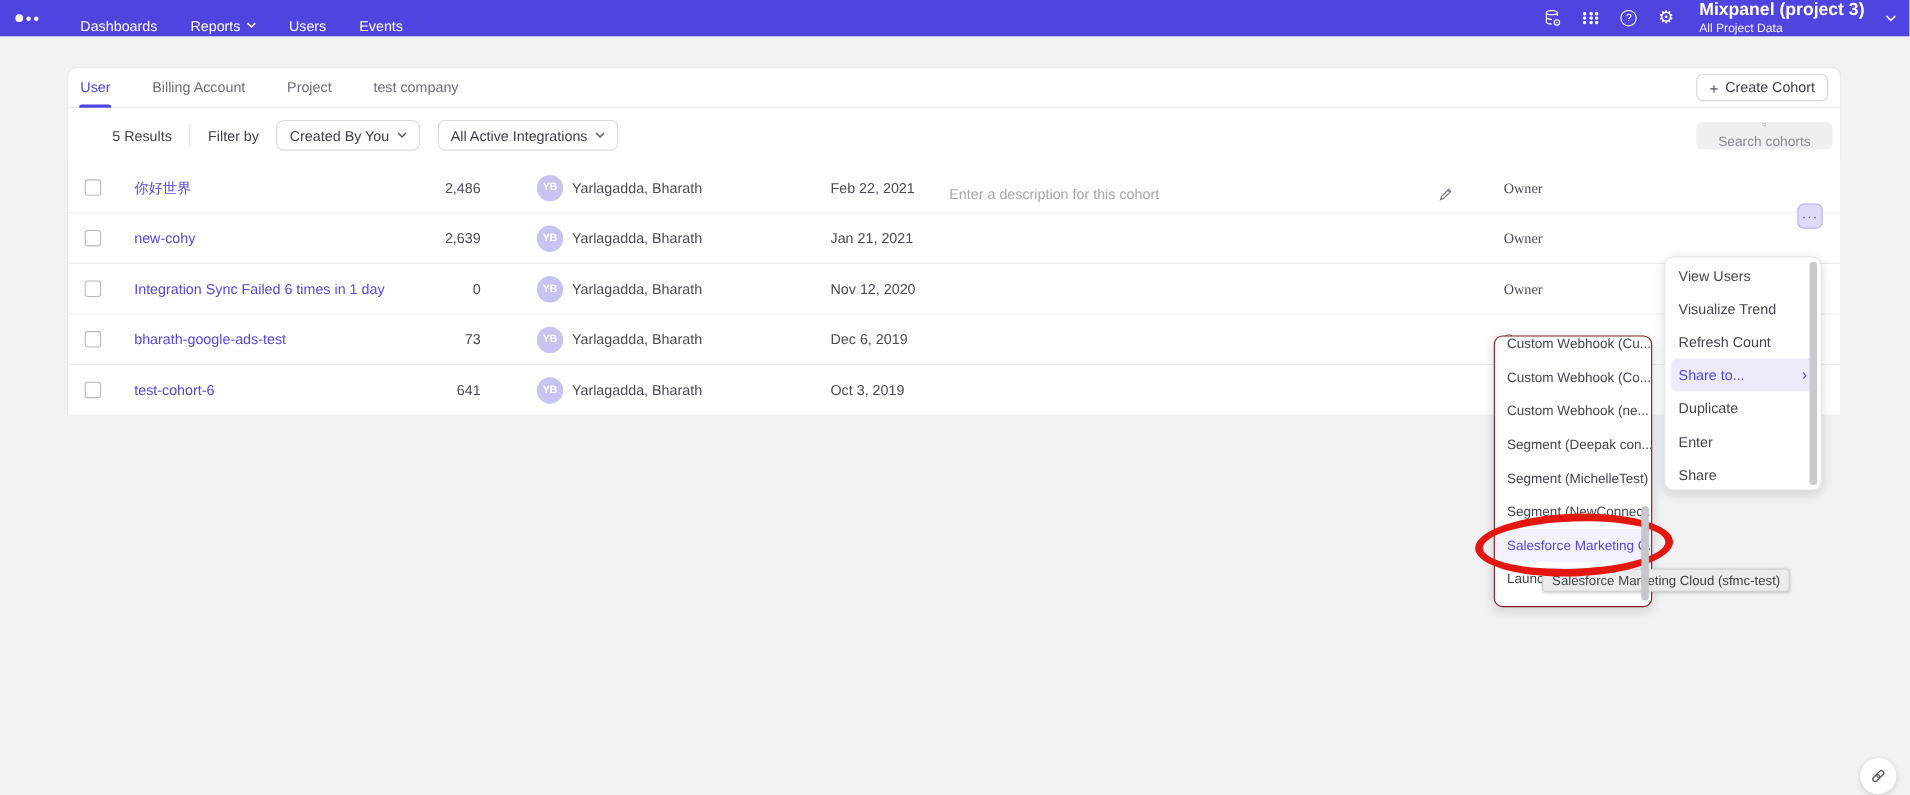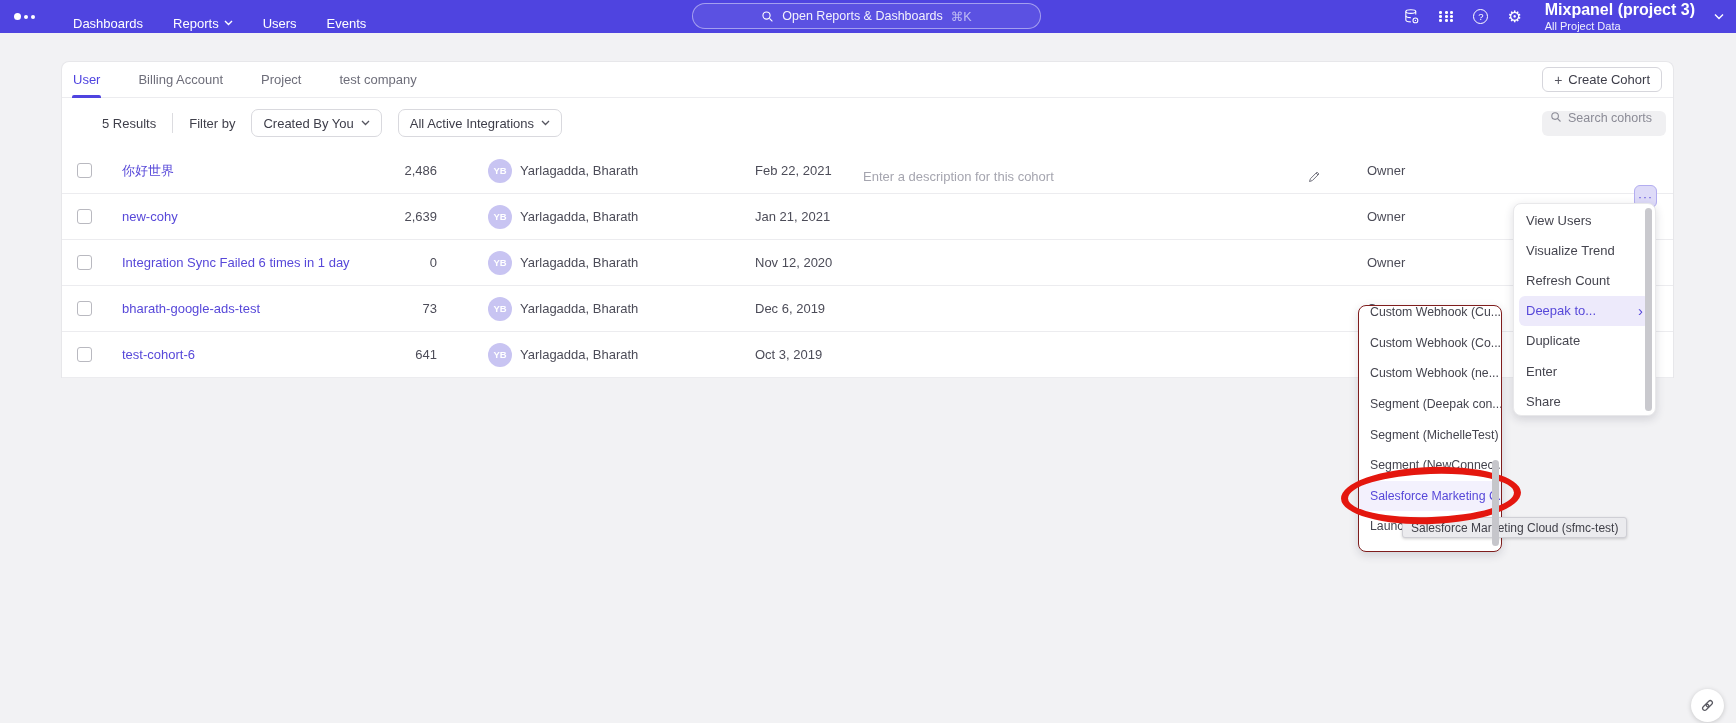--- a/index.html
+++ b/index.html
@@ -29,40 +29,40 @@
   .tabbar { height:36px; display:flex; align-items:center; gap:36px; padding-left:10px; border-bottom:1px solid #ececef; position:relative; font-size:13px; color:#6e6e7a; }
   .tab { height:36px; display:flex; align-items:center; padding:0 1px; cursor:pointer; position:relative; }
   .tab.active { color:#4f44e0; }
   .tab.active::after { content:""; position:absolute; left:0; right:0; bottom:0; height:3px; background:#4f44e0; border-radius:2px 2px 0 0; }
   .create-btn { position:absolute; right:11px; top:5px; height:25px; background:#fff; border:1px solid #d6d6dc; border-radius:6px; display:flex; align-items:center; gap:6px; padding:0 11px; font-size:13px; color:#3d3d49; cursor:pointer; }
   .create-btn .plus { font-size:14px; color:#55555f; }
 
   .filterbar { height:50px; display:flex; align-items:center; padding-left:40px; gap:16px; font-size:13px; color:#3f3f4a; position:relative; }
   .vdivider { width:1px; height:20px; background:#dcdce0; }
   .drop-btn { height:28px; border:1px solid #d9d9de; border-radius:7px; display:flex; align-items:center; gap:7px; padding:0 11px; cursor:pointer; color:#3d3d49; background:#fff; }
-  .search-cohorts { position:absolute; right:7px; top:13px; width:124px; height:25px; background:#f0f0f2; border-radius:6px; display:flex; gap:6px; padding:0 8px; font-size:12.5px; color:#8b8b96; }
+  .search-cohorts { position:absolute; right:7px; top:13px; width:124px; height:25px; background:#f0f0f2; border-radius:6px; display:flex; align-items:center; gap:6px; padding:0 8px; font-size:12.5px; color:#8b8b96;flex-direction:column; }
 
   
   .trow { display:grid; grid-template-columns:60px 240px 75px 318px 108px 504px 1fr; align-items:center; border-bottom:1px solid #ececef; }
   .thead { height:26px; background:#f7f7f8; font-size:13px; color:#55555f; }
   .tdata { height:46px; font-size:13px; background:#fff; }
   .cb { width:15px; height:15px; border:1.5px solid #b9b9c0; border-radius:3px; margin-left:15px; background:#fff; cursor:pointer; }
   .col-count { text-align:right; padding-right:0; }
   .col-creator { padding-left:51px; display:flex; align-items:center; gap:8px; }
   .sort-glyph { font-size:11px; color:#8a8a94; margin-left:4px; }
   .cohort-link { color:#5748d9; cursor:pointer; }
   .avatar { width:24px; height:24px; border-radius:50%; background:#c8c4f2; color:#fff; font-size:9.5px; font-weight:bold; display:flex; align-items:center; justify-content:center; }
   .desc-cell { display:flex; align-items:center; justify-content:space-between; padding-right:45px;margin-top:12px; }
   .desc-placeholder { color:#a5a5af; }
   .pencil-btn { cursor:pointer; display:flex; }
-  .access-cell { display:flex; align-items:center; }
+  .access-cell { display:flex; align-items:center;font-family:Liberation Serif, serif; }
 
   
   .dots-btn { position:absolute; left:1634px; top:185px; width:23px; height:23px; background:#dedbf8; border:1px solid #b3adf0; border-radius:6px; color:#5748d9; font-size:12px; letter-spacing:1px; display:flex; align-items:center; justify-content:center; cursor:pointer; z-index:10; }
-  .menu { position:absolute; left:1513px; top:203px; width:143px; height:213px; background:#fff; border:1px solid #e8e8ea; border-radius:8px; box-shadow:0 3px 10px rgba(40,40,60,.16); z-index:45; padding-top:1px; }
+  .menu { position:absolute; left:1513px; top:233px; width:143px; height:213px; background:#fff; border:1px solid #e8e8ea; border-radius:8px; box-shadow:0 3px 10px rgba(40,40,60,.16); z-index:45; padding-top:1px; }
   .menu-item { height:30.2px; display:flex; align-items:center; padding:0 12px; font-size:13px; color:#45454f; cursor:pointer; white-space:nowrap; }
   .menu-item.hl { margin:0 5px; padding:0 7px; border-radius:6px; background:#edeafb; color:#5748d9; justify-content:space-between; }
   .menu-item.hl .submenu-arrow { color:#5748d9; font-size:15px; line-height:1; }
   .menu-scrollbar { position:absolute; right:3px; top:4px; bottom:4px; width:7px; background:#c9c9ce; border-radius:4px; }
 
   .submenu { position:absolute; left:1358px; top:305px; width:144px; height:247px; background:#fff; border:1px solid #7f1d1d; border-radius:8px; box-shadow:0 3px 10px rgba(40,40,60,.16); z-index:40; overflow:hidden; }
   .submenu-item { height:30.6px; display:flex; align-items:center; padding:0 11px; font-size:12.3px; color:#45454f; cursor:pointer; white-space:nowrap; overflow:hidden; }
   .submenu-item:first-child { margin-top:-9px; }
   .submenu-item.hl { background:#f3f1fd; color:#5748d9; }
   .submenu-scrollthumb { position:absolute; left:1492px; top:460px; width:7px; height:86px; background:#c6c6cb; border-radius:4px; z-index:60; }
@@ -95,28 +95,20 @@
         </svg>
     </div>
     <div class="navitem">
         <span>Users</span>
       </div>
     <div class="navitem">
         <span>Events</span>
       </div>
   </div>
 
-  <div class="nav-search">
-    <svg width="13" height="13" viewBox="0 0 20 20">
-        <circle cx="8.5" cy="8.5" r="5.5" fill="none" stroke="#fff" stroke-width="1.7"></circle>
-        <line x1="13" y1="13" x2="17.5" y2="17.5" stroke="#fff" stroke-width="1.7"></line>
-      </svg>
-    <span>Open Reports &amp; Dashboards</span>
-    <span class="shortcut">⌘K</span>
-  </div>
 
   <div class="nav-right">
     <svg width="17" height="17" viewBox="0 0 24 24">
         <ellipse cx="11" cy="5" rx="7" ry="2.6" fill="none" stroke="#fff" stroke-width="1.5"></ellipse>
         <path d="M4 5v6c0 1.4 3.1 2.6 7 2.6" fill="none" stroke="#fff" stroke-width="1.5"></path>
         <path d="M18 5v4.2" fill="none" stroke="#fff" stroke-width="1.5"></path>
         <path d="M4 11v6c0 1.4 3.1 2.6 7 2.6" fill="none" stroke="#fff" stroke-width="1.5"></path>
         <circle cx="17.5" cy="17.5" r="3.4" fill="none" stroke="#fff" stroke-width="1.5"></circle>
         <circle cx="17.5" cy="17.5" r="0.9" fill="#fff"></circle>
       </svg>
@@ -283,21 +275,21 @@
   <div class="menu-item">
       <span>View Users</span>
     </div>
   <div class="menu-item">
       <span>Visualize Trend</span>
     </div>
   <div class="menu-item">
       <span>Refresh Count</span>
     </div>
   <div class="menu-item hl">
-      <span>Deepak to...</span>
+      <span>Share to...</span>
       <span class="submenu-arrow">›</span>
     </div>
   <div class="menu-item">
       <span>Duplicate</span>
     </div>
   <div class="menu-item">
       <span>Enter</span>
     </div>
   <div class="menu-item">
       <span>Share</span>

